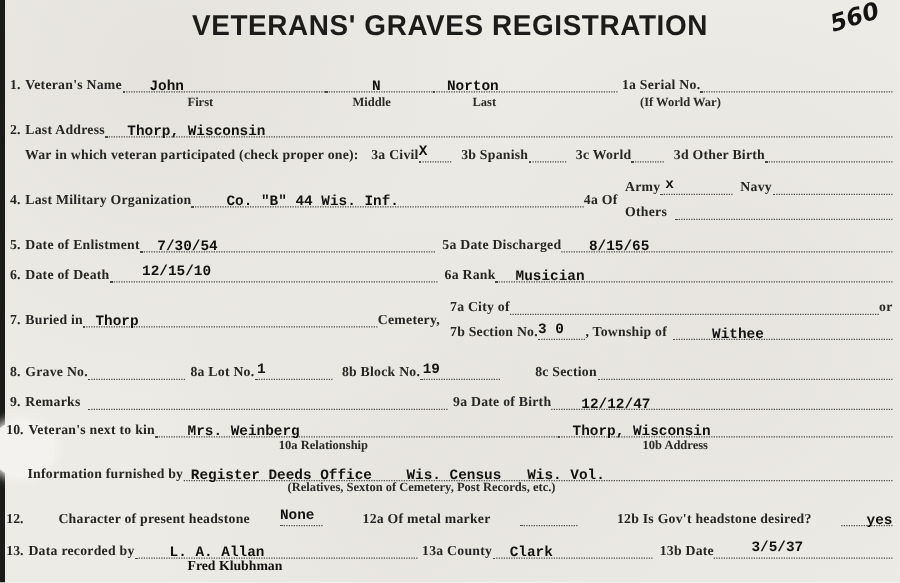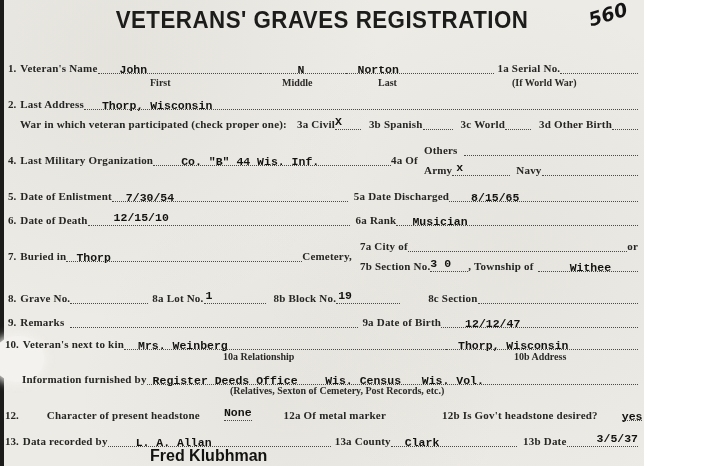--- a/index.html
+++ b/index.html
@@ -1,17 +1,17 @@
 <!DOCTYPE html>
 <html><head>
 <meta charset="utf-8">
 <style>
   html,body{margin:0;padding:0;}
   .page{
-    position:relative;width:644px;height:466px;overflow:hidden;
+    position:relative;width:720px;height:466px;overflow:hidden;
     background:#edebe5;
     background-image:
       radial-gradient(circle at 18% 12%, rgba(120,115,105,0.07), transparent 40%),
       radial-gradient(circle at 80% 55%, rgba(120,115,105,0.06), transparent 45%),
       radial-gradient(circle at 45% 85%, rgba(110,105,95,0.05), transparent 40%);
     font-family:"Liberation Serif",serif;color:#262624;
   }
   .edge{position:absolute;left:0;top:0;width:4px;height:466px;background:#1b1b19;}
   .hole{position:absolute;left:-8px;top:336px;width:52px;height:46px;border-radius:50%;
         background:#f3f2ee;box-shadow:0 0 8px 3px rgba(243,242,238,0.9);}
@@ -99,32 +99,32 @@
     <div class="line" style="flex:1 1 0;align-self:center;">
       <span class="num">4.</span>
       <span class="lbl">Last Military Organization</span>
       <span class="fill grow">
         <span class="typed ml28">Co. "B" 44 Wis. Inf.</span>
       </span>
       <span class="lbl">4a Of</span>
     </div>
     <div class="col" style="width:214px;margin-left:6px;">
       <div class="line">
-        <span class="lbl">Others</span>
-        <span class="fill grow ml6">
-          <span class="typed"></span>
-        </span>
-      </div>
-      <div class="line">
         <span class="lbl">Army</span>
         <span class="fill" style="width:58px;">
           <span class="typed raised" style="margin-left:4px;">x</span>
         </span>
         <span class="lbl ml6">Navy</span>
         <span class="fill grow">
+          <span class="typed"></span>
+        </span>
+      </div>
+      <div class="line">
+        <span class="lbl">Others</span>
+        <span class="fill grow ml6">
           <span class="typed"></span>
         </span>
       </div>
     </div>
   </div>
 
   <div class="row" style="top:186px;">
     <span class="num">5.</span>
     <span class="lbl">Date of Enlistment</span>
     <span class="fill" style="width:236px;">
@@ -207,21 +207,21 @@
     <span class="lbl ml4">9a Date of Birth</span>
     <span class="fill grow">
       <span class="typed" style="margin-left:24px;">12/12/47</span>
     </span>
   </div>
 
   <div class="row" style="top:334px;left:5px;">
     <span class="num">10.</span>
     <span class="lbl">Veteran's next to kin</span>
     <span class="fill" style="width:322px;">
-      <span class="typed" style="margin-left:14px;">Mrs. Weinberg</span>
+      <span class="typed" style="margin-left:26px;">Mrs. Weinberg</span>
     </span>
     <span class="fill grow">
       <span class="typed" style="margin-left:12px;">Thorp, Wisconsin</span>
     </span>
   </div>
   <span class="sub" style="top:351px;left:223px;">10a Relationship</span>
   <span class="sub" style="top:351px;left:514px;">10b Address</span>
 
   <div class="row" style="top:369px;left:22px;">
     <span class="lbl">Information furnished by</span>
@@ -236,34 +236,34 @@
     <span class="lbl">Character of present headstone</span>
     <span class="fill" style="width:62px;">
       <span class="typed raised">None</span>
     </span>
     <span class="lbl ml8">12a Of metal marker</span>
     <span class="fill" style="width:82px;">
       <span class="typed"></span>
     </span>
     <span class="lbl ml8">12b Is Gov't headstone desired?</span>
     <span class="fill grow">
-      <span class="typed" style="margin-left:0;">yes</span>
+      <span class="typed" style="margin-left:20px;">yes</span>
     </span>
   </div>
 
   <div class="row" style="top:431px;left:5px;">
     <span class="num">13.</span>
     <span class="lbl">Data recorded by</span>
     <span class="fill" style="width:226px;">
       <span class="typed" style="margin-left:28px;">L. A. Allan</span>
     </span>
     <span class="lbl ml4">13a County</span>
     <span class="fill" style="width:128px;">
       <span class="typed" style="margin-left:14px;">Clark</span>
     </span>
     <span class="lbl ml6">13b Date</span>
     <span class="fill grow">
       <span class="typed raised" style="margin-left:30px;">3/5/37</span>
     </span>
   </div>
-  <span class="typed" style="position:absolute;top:448px;left:150px;font-family:Liberation Sans, sans-serif;font-weight:bold;font-size:16px;">Fred Klubhman</span>
+  <span class="typed" style="position:absolute;top:448px;left:150px;font-family:Liberation Serif, serif;font-weight:bold;font-size:11px;">Fred Klubhman</span>
 
 </div>
 
 </body></html>

